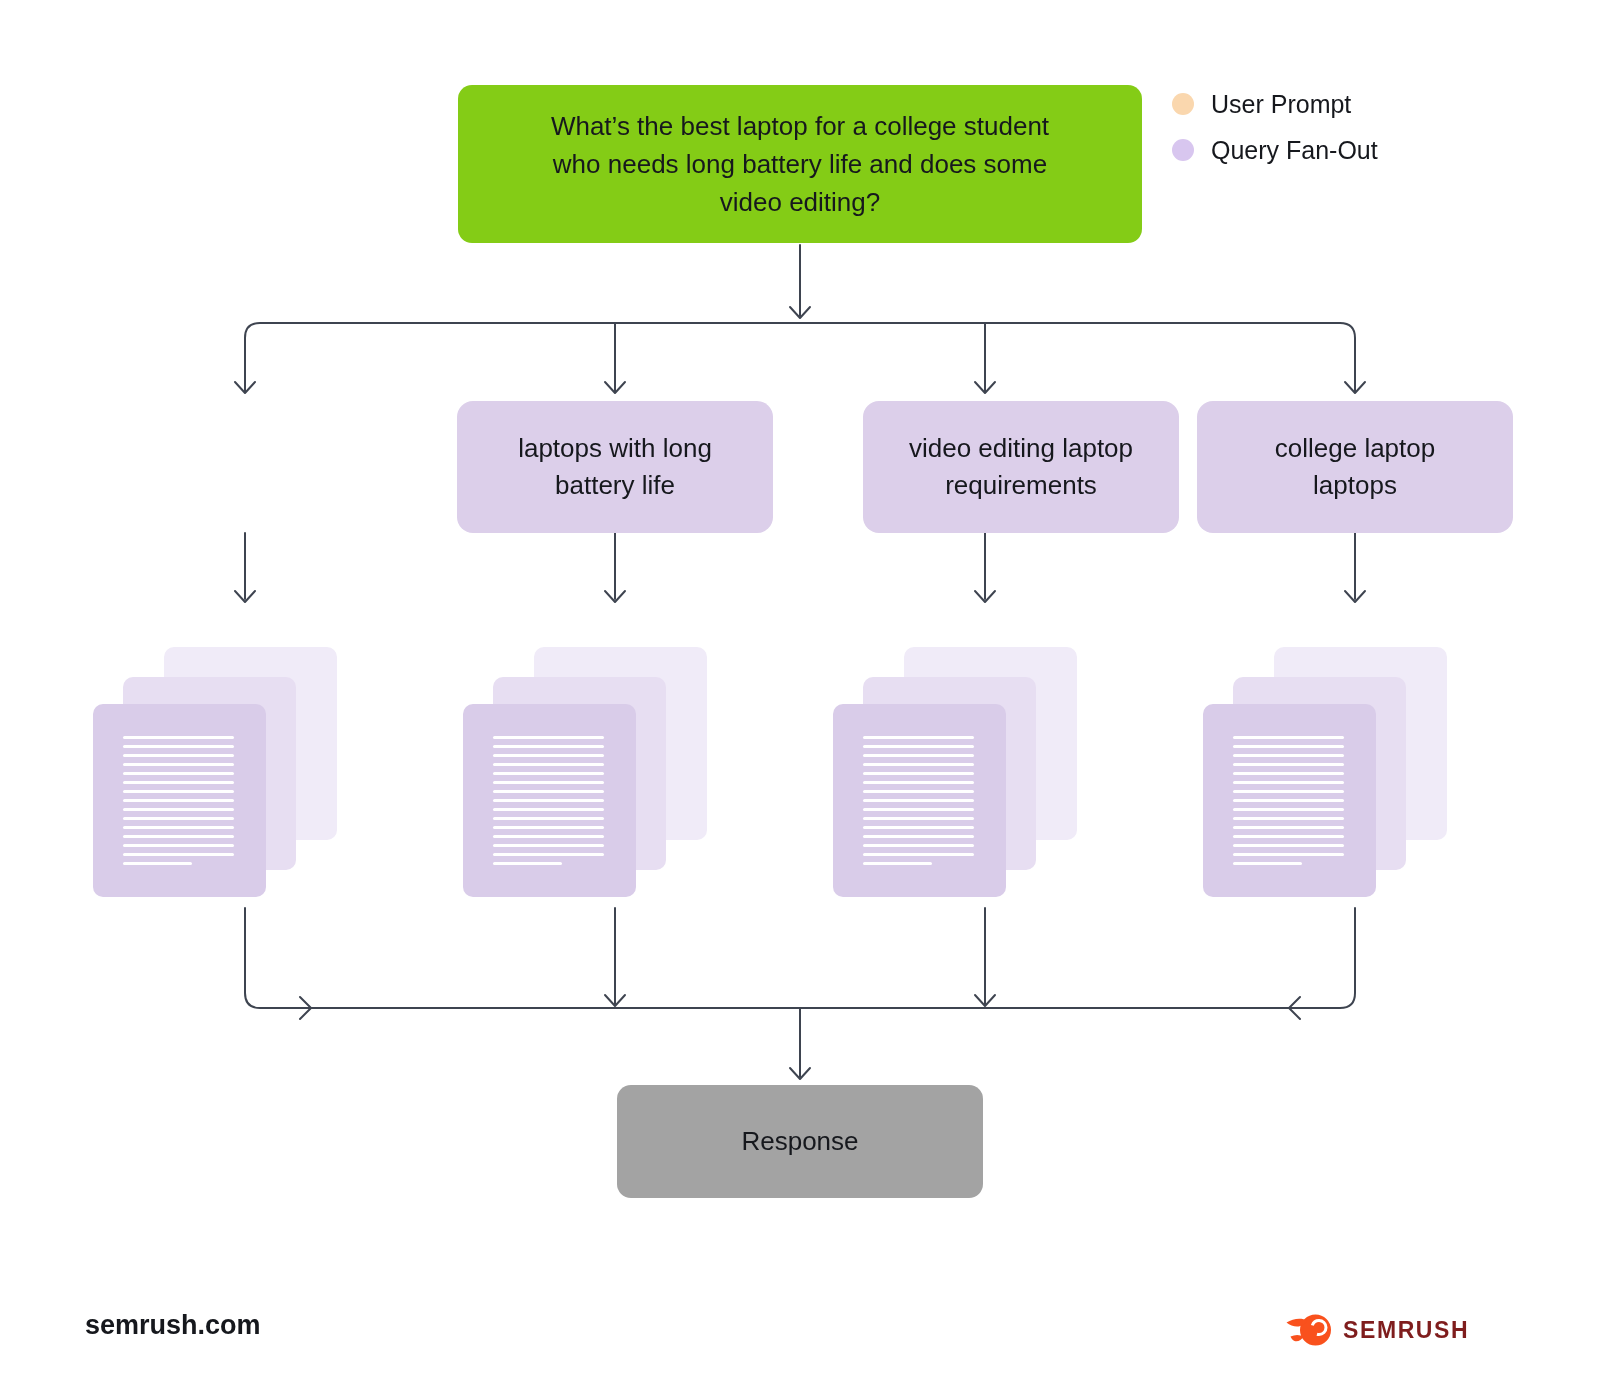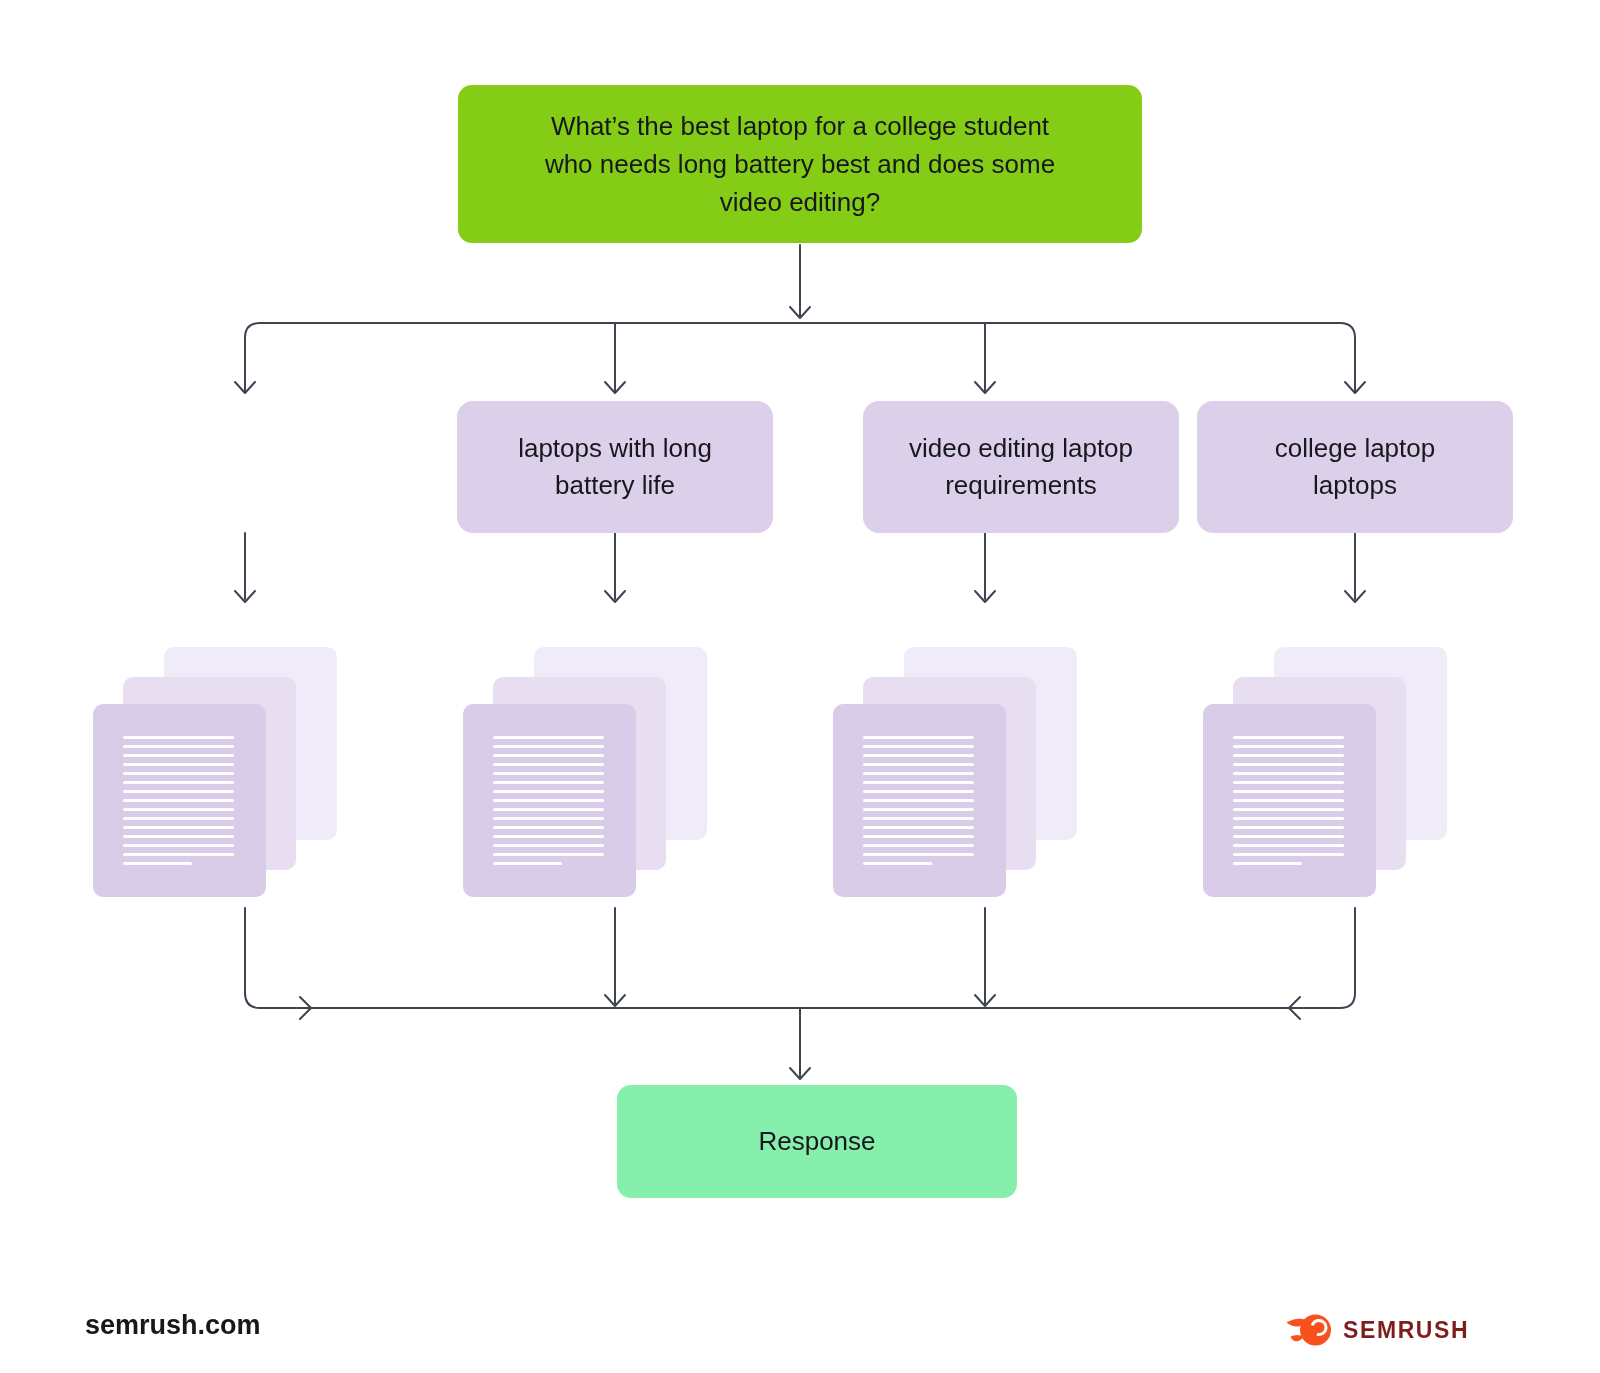--- a/index.html
+++ b/index.html
@@ -41,22 +41,22 @@
   .page{position:absolute;width:173px;height:193px;border-radius:10px;}
   .page-back{left:71px;top:0;background:#F0EBF8;}
   .page-mid{left:30px;top:30px;background:#E7DEF2;}
   .page-front{left:0;top:57px;background:#D9CCE9;}
   .page-lines{position:absolute;left:30px;right:32px;top:32px;}
   .line{height:2.5px;background:#ffffff;border-radius:2px;margin-bottom:6.5px;}
   .line.short{width:62%;}
 
   
   .response-box{
-    position:absolute;left:617px;top:1085px;width:400px;height:113px;
-    background:#86efac;border-radius:14px;
+    position:absolute;left:617px;top:1085px;width:366px;height:113px;
+    background:#a3a3a3;border-radius:14px;
     display:flex;justify-content:center;align-items:center;font-size:26px;
   }
 
   
   .site{position:absolute;left:85px;top:1310px;font-size:27px;font-weight:bold;}
   .brand{position:absolute;left:1286px;top:1313px;display:flex;align-items:center;gap:11px;}
   .brand-text{font-size:23px;font-weight:bold;letter-spacing:1.6px;color:#7f1d1d;}
 </style>
 </head>
 <body>
@@ -92,24 +92,34 @@
     <path d="M975 995 L985 1006 L995 995"></path>
     <path d="M300 997 L311 1008 L300 1019"></path>
     <path d="M1300 997 L1289 1008 L1300 1019"></path>
 
     <path d="M800 1008 L800 1077"></path>
     <path d="M790 1068 L800 1079 L810 1068"></path>
   </svg>
 
   <div class="prompt-box">
     <span>What’s the best laptop for a college student</span>
-    <span>who needs long battery best and does some</span>
+    <span>who needs long battery life and does some</span>
     <span>video editing?</span>
   </div>
 
+  <div class="legend">
+    <div class="legend-row">
+      <span class="legend-dot orange"></span>
+      <span class="legend-label">User Prompt</span>
+    </div>
+    <div class="legend-row">
+      <span class="legend-dot purple"></span>
+      <span class="legend-label">Query Fan-Out</span>
+    </div>
+  </div>
 
   <div class="qbox q2">
     <span>laptops with long</span>
     <span>battery life</span>
   </div>
   <div class="qbox q3">
     <span>video editing laptop</span>
     <span>requirements</span>
   </div>
   <div class="qbox q4">

